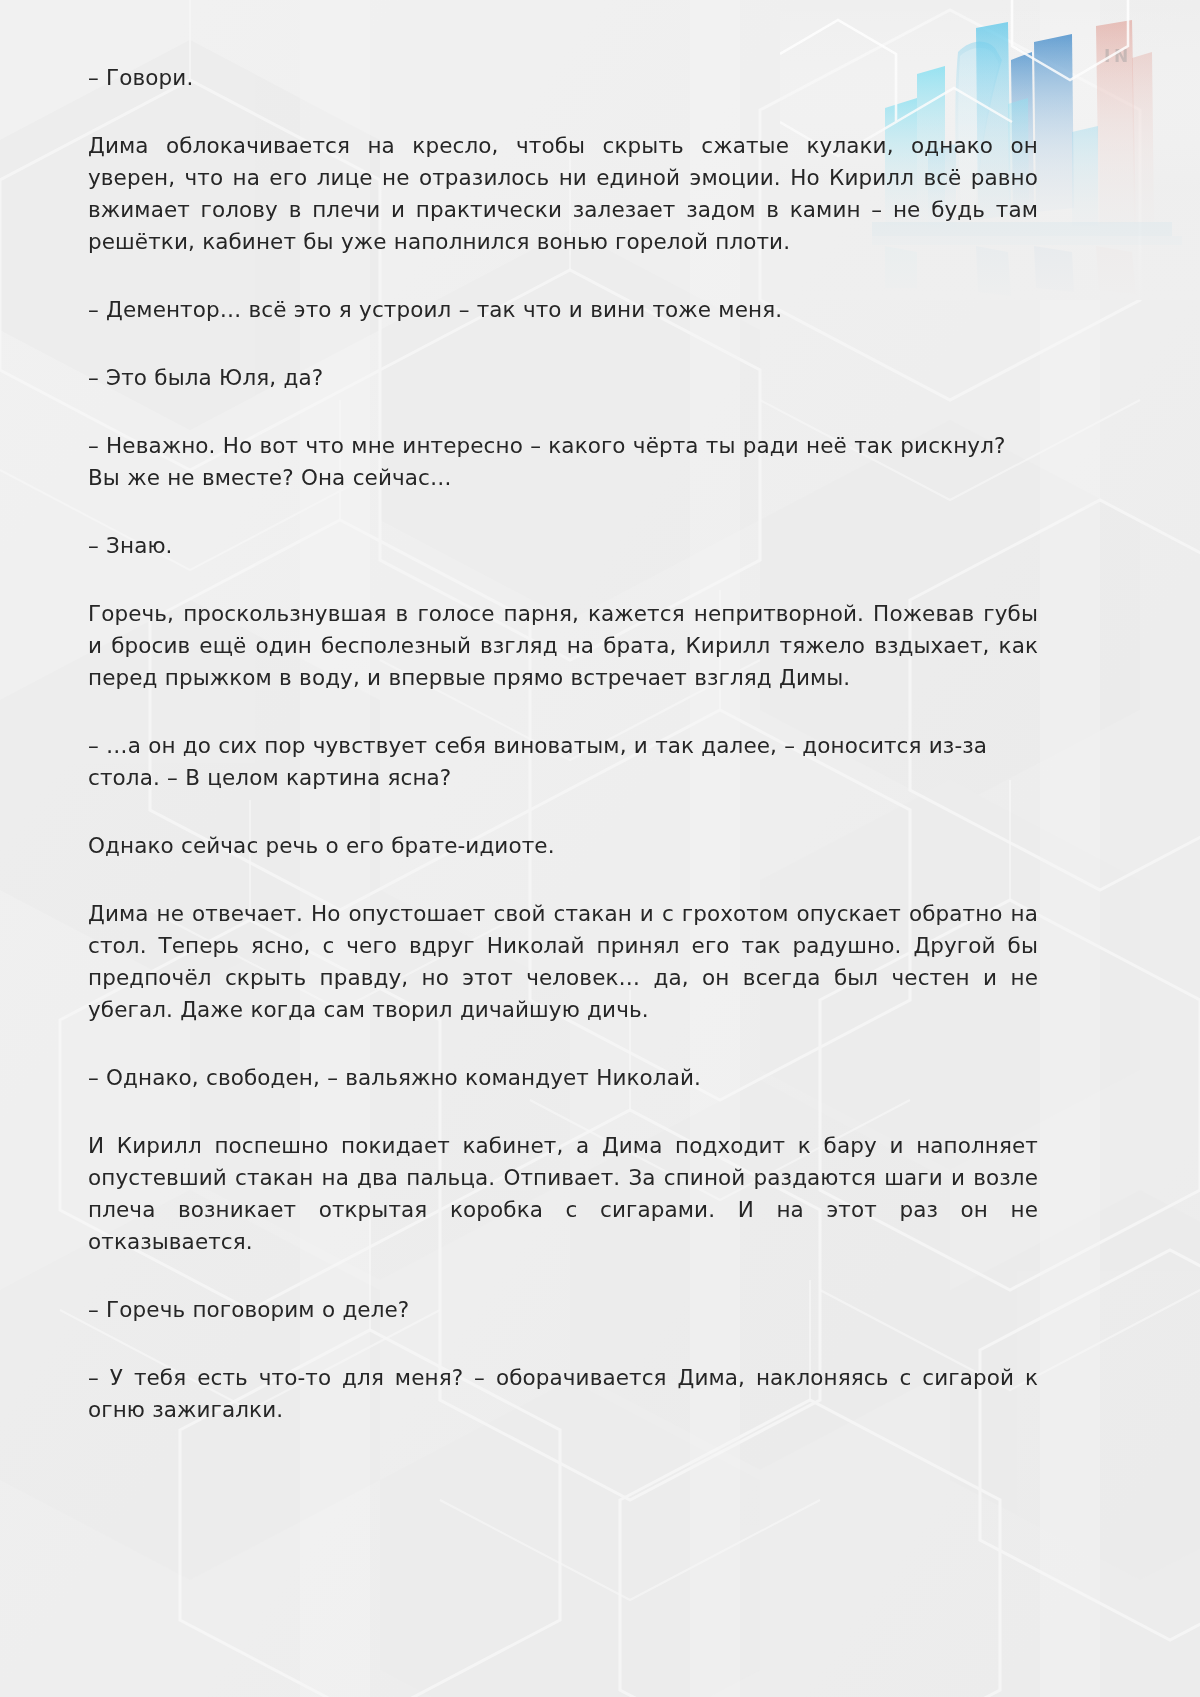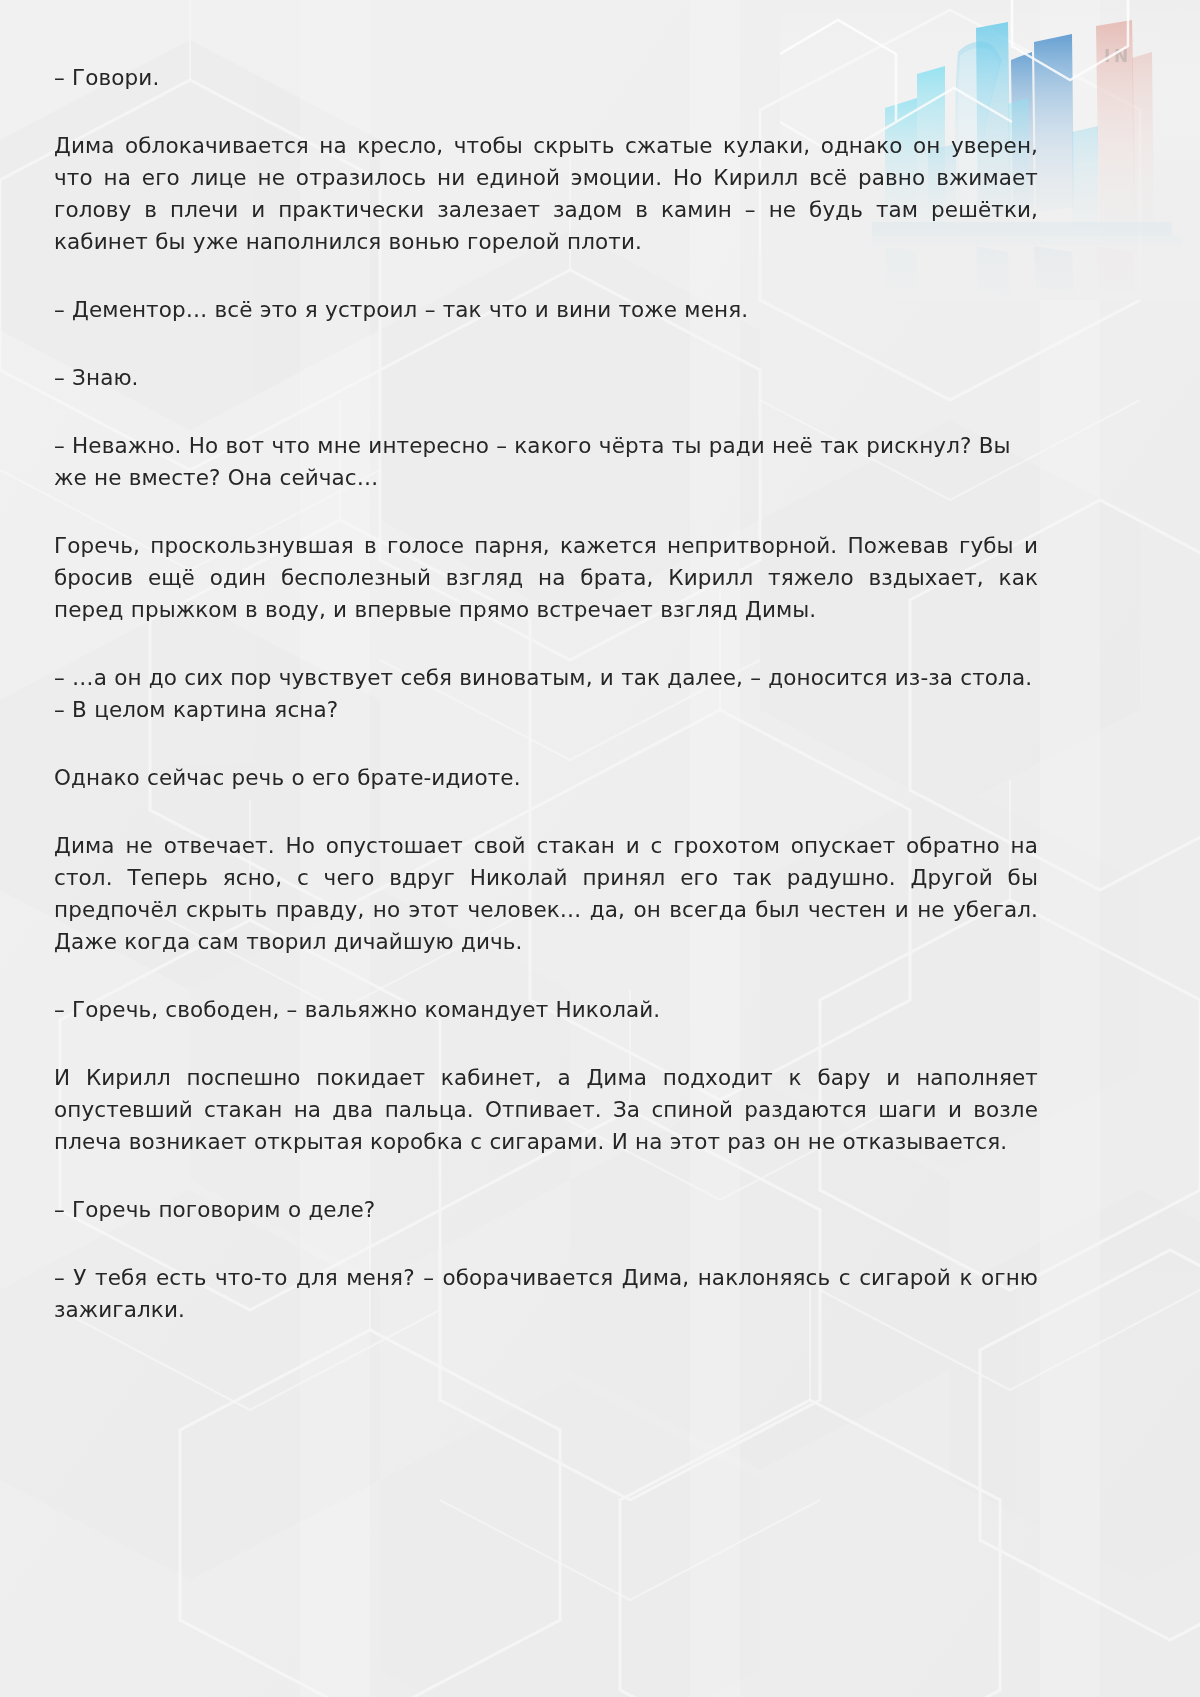--- a/index.html
+++ b/index.html
@@ -43,21 +43,21 @@
     top: 0;
     left: 0;
     width: 420px;
     height: 300px;
   }
 
   
   #page {
     position: relative;
     z-index: 2;
-    padding: 62px 62px 40px 54px;
+    padding: 62px 62px 40px 88px;
     box-sizing: border-box;
     width: 1100px;
   }
   .para {
     color: #262626;
     font-size: 21.5px;
     line-height: 32px;
     margin: 0 0 36px 0;
     letter-spacing: 0.1px;
     word-spacing: 0.3px;
@@ -221,23 +221,24 @@
     </g>
 
     <rect x="0" y="0" width="420" height="300" fill="url(#cityFade)"></rect>
   </svg>
 </div>
 
 <div id="page">
   <p class="para dialogue">– Говори.</p>
   <p class="para narrative">Дима облокачивается на кресло, чтобы скрыть сжатые кулаки, однако он уверен, что на его лице не отразилось ни единой эмоции. Но Кирилл всё равно вжимает голову в плечи и практически залезает задом в камин – не будь там решётки, кабинет бы уже наполнился вонью горелой плоти.</p>
   <p class="para dialogue">– Дементор… всё это я устроил – так что и вини тоже меня.</p>
+  <p class="para dialogue">– Это была Юля, да?</p>
+  <p class="para dialogue">– Неважно. Но вот что мне интересно – какого чёрта ты ради неё так рискнул? Вы же не вместе? Она сейчас…</p>
   <p class="para dialogue">– Знаю.</p>
-  <p class="para dialogue">– Неважно. Но вот что мне интересно – какого чёрта ты ради неё так рискнул? Вы же не вместе? Она сейчас…</p>
   <p class="para narrative">Горечь, проскользнувшая в голосе парня, кажется непритворной. Пожевав губы и бросив ещё один бесполезный взгляд на брата, Кирилл тяжело вздыхает, как перед прыжком в воду, и впервые прямо встречает взгляд Димы.</p>
   <p class="para dialogue">– …а он до сих пор чувствует себя виноватым, и так далее, – доносится из-за стола. – В целом картина ясна?</p>
   <p class="para dialogue">Однако сейчас речь о его брате-идиоте.</p>
   <p class="para narrative">Дима не отвечает. Но опустошает свой стакан и с грохотом опускает обратно на стол. Теперь ясно, с чего вдруг Николай принял его так радушно. Другой бы предпочёл скрыть правду, но этот человек… да, он всегда был честен и не убегал. Даже когда сам творил дичайшую дичь.</p>
-  <p class="para dialogue">– Горечь, свободен, – вальяжно командует Николай.</p>
+  <p class="para dialogue">– Однако, свободен, – вальяжно командует Николай.</p>
   <p class="para narrative">И Кирилл поспешно покидает кабинет, а Дима подходит к бару и наполняет опустевший стакан на два пальца. Отпивает. За спиной раздаются шаги и возле плеча возникает открытая коробка с сигарами. И на этот раз он не отказывается.</p>
   <p class="para dialogue">– Горечь поговорим о деле?</p>
   <p class="para narrative">– У тебя есть что-то для меня? – оборачивается Дима, наклоняясь с сигарой к огню зажигалки.</p>
 </div>
 
 </body></html>

